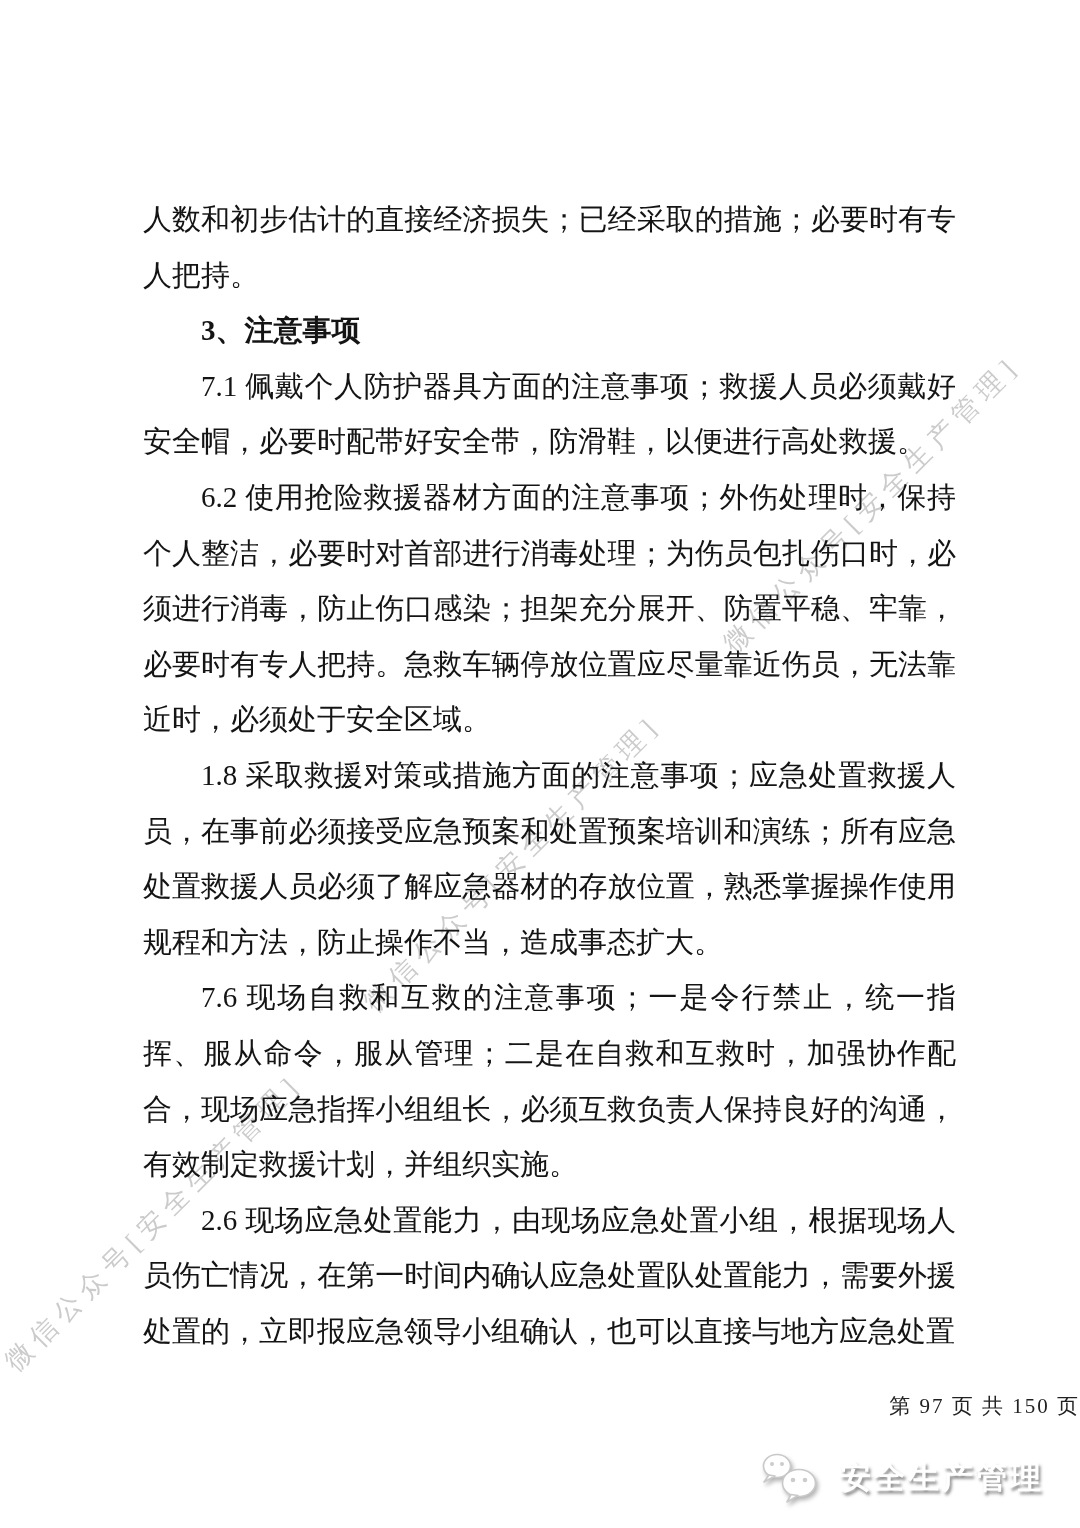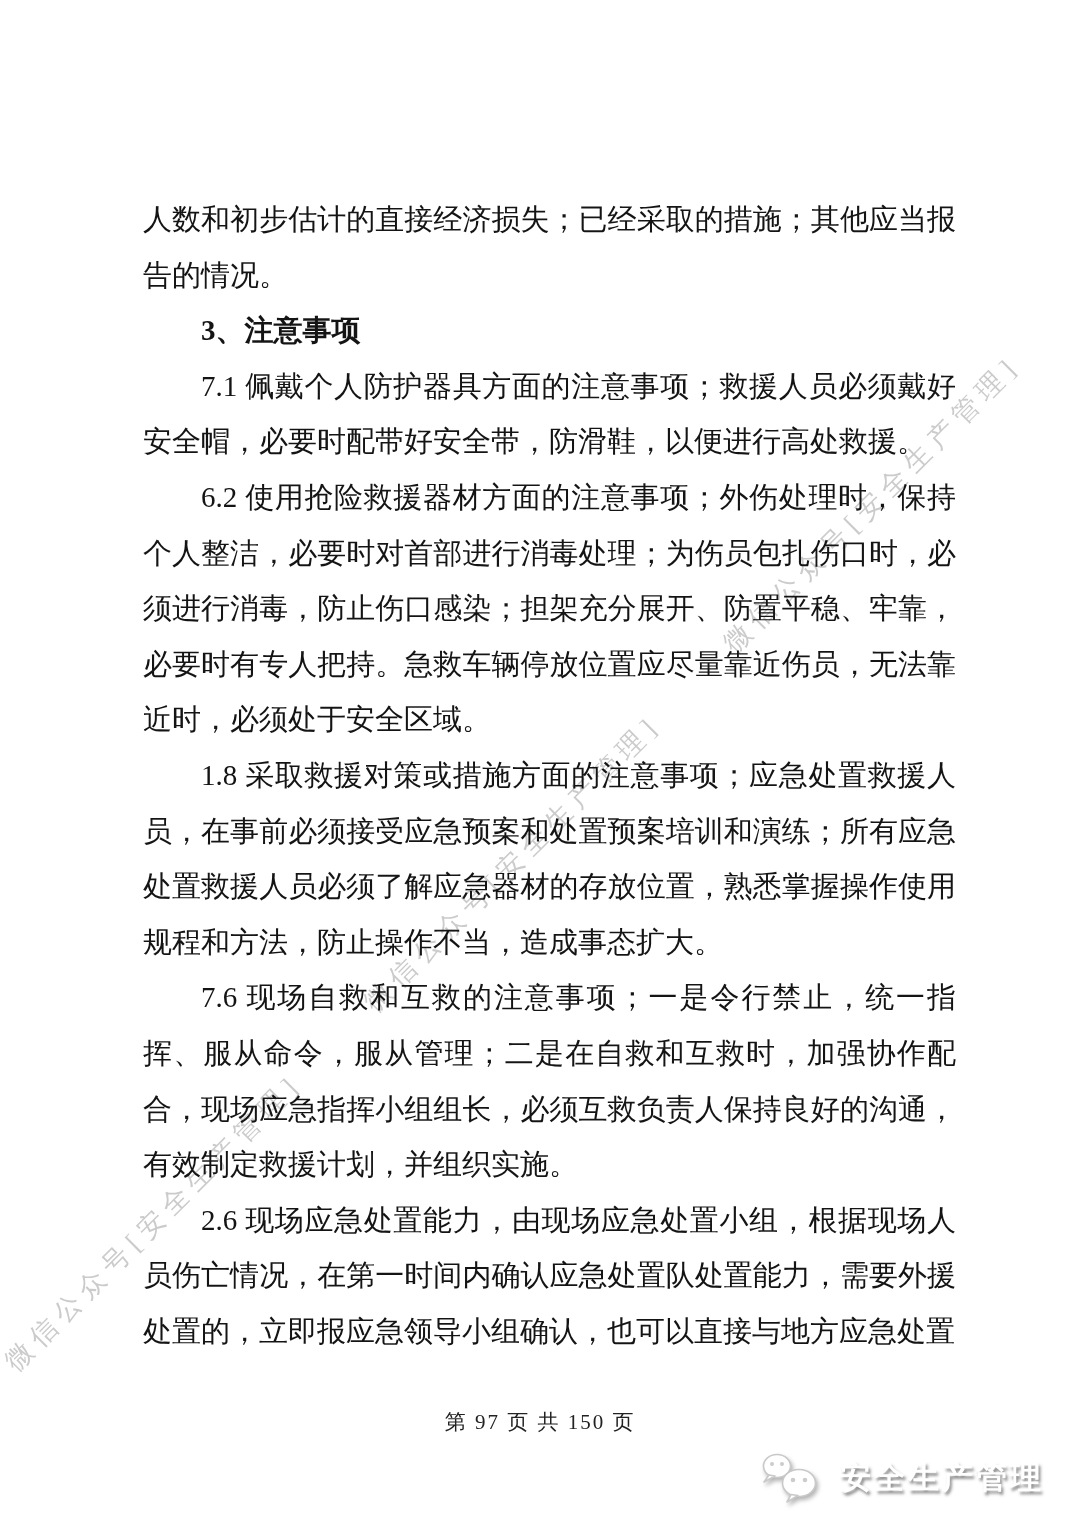--- a/index.html
+++ b/index.html
@@ -49,26 +49,25 @@
     word-break: break-all;
   }
   .doc-body p.indent { text-indent: 2em; }
   .doc-body p.bold   { font-weight: bold; }
   
   .footer {
     position: absolute;
     left: 0;
     top: 1392px;
     width: 100%;
-    text-align: center;
+    text-align: right;
     font-size: 21px;
     letter-spacing: 2px;
     color: #222222;
     z-index: 2;
-    margin-top: 16px;
   }
   
   .brand {
     position: absolute;
     right: 36px;
     top: 1452px;
     display: flex;
     align-items: center;
     gap: 16px;
     z-index: 3;
@@ -86,21 +85,21 @@
   }
 </style>
 </head>
 <body>
 
 <div class="page">
 
   <div class="wm-band" id="wm-band">微信公众号[安全生产管理]　　　微信公众号[安全生产管理]　　　微信公众号[安全生产管理]</div>
 
   <div class="doc-body" id="doc-body">
-      <p class="">人数和初步估计的直接经济损失；已经采取的措施；其他应当报告的情况。</p>
+      <p class="">人数和初步估计的直接经济损失；已经采取的措施；必要时有专人把持。</p>
       <p class="indent bold">3、注意事项</p>
       <p class="indent ">7.1 佩戴个人防护器具方面的注意事项；救援人员必须戴好安全帽，必要时配带好安全带，防滑鞋，以便进行高处救援。</p>
       <p class="indent ">6.2 使用抢险救援器材方面的注意事项；外伤处理时，保持个人整洁，必要时对首部进行消毒处理；为伤员包扎伤口时，必须进行消毒，防止伤口感染；担架充分展开、防置平稳、牢靠，必要时有专人把持。急救车辆停放位置应尽量靠近伤员，无法靠近时，必须处于安全区域。</p>
       <p class="indent ">1.8 采取救援对策或措施方面的注意事项；应急处置救援人员，在事前必须接受应急预案和处置预案培训和演练；所有应急处置救援人员必须了解应急器材的存放位置，熟悉掌握操作使用规程和方法，防止操作不当，造成事态扩大。</p>
       <p class="indent ">7.6 现场自救和互救的注意事项；一是令行禁止，统一指挥、服从命令，服从管理；二是在自救和互救时，加强协作配合，现场应急指挥小组组长，必须互救负责人保持良好的沟通，有效制定救援计划，并组织实施。</p>
       <p class="indent ">2.6 现场应急处置能力，由现场应急处置小组，根据现场人员伤亡情况，在第一时间内确认应急处置队处置能力，需要外援处置的，立即报应急领导小组确认，也可以直接与地方应急处置</p>
     </div>
 
   <div class="footer">
     <span>第 97 页 共 150 页</span>

